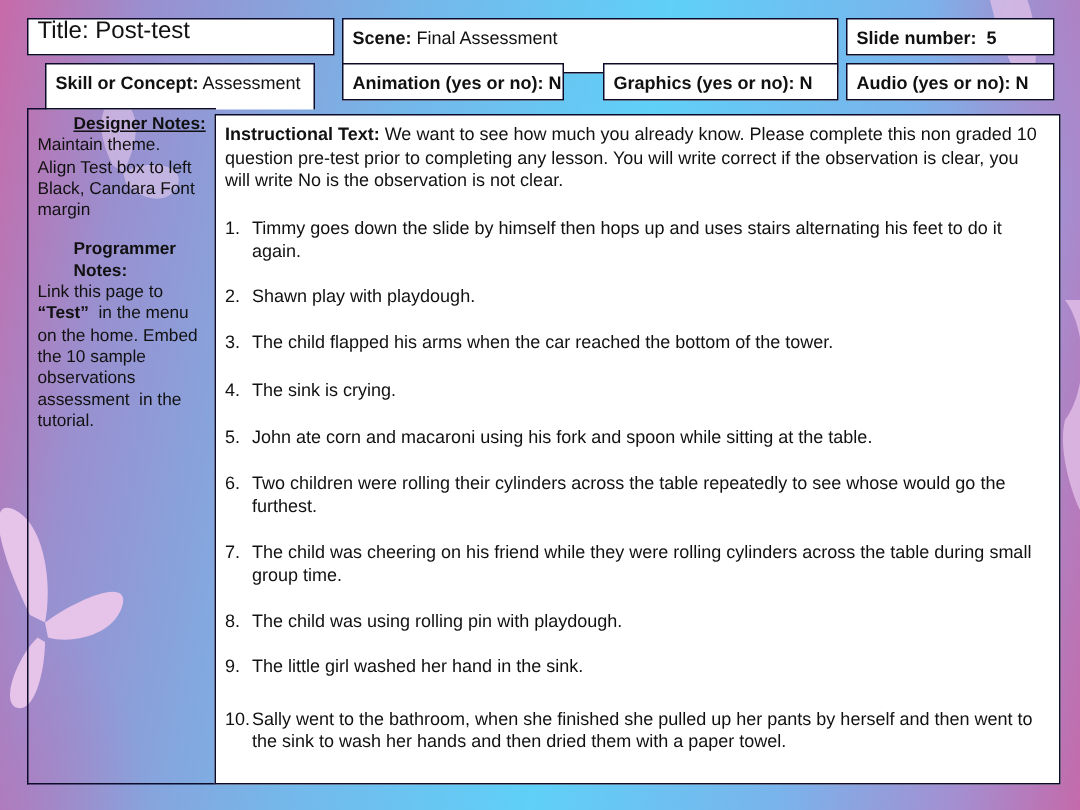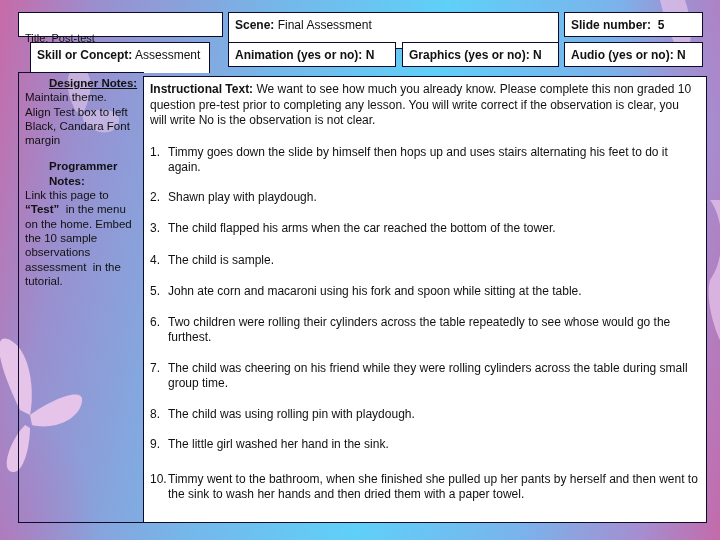--- a/index.html
+++ b/index.html
@@ -15,25 +15,25 @@
       radial-gradient(ellipse 140px 200px at 0px 540px, rgba(200,100,170,0.45), rgba(200,100,170,0) 70%),
       radial-gradient(ellipse 140px 200px at 720px 0px, rgba(200,100,170,0.35), rgba(200,100,170,0) 70%);
   }
   .butterfly { position: absolute; pointer-events: none; }
   .box {
     position: absolute; background: #fff; border: 1px solid #0c0c2a;
     box-sizing: border-box; color: #111; white-space: nowrap;
   }
   .hdr { font-size: 12px; padding: 5px 6px; line-height: 14px; }
   .hdr b { font-weight: bold; }
-  #title-box { left: 18px; top: 12px; width: 205px; height: 25px; font-size: 11px; padding-top: 18px; }
+  #title-box { left: 18px; top: 12px; width: 205px; height: 25px; font-size: 16px; padding-top: 1px; }
   #scene-box { left: 228px; top: 12px; width: 331px; height: 37px; }
   #slide-box { left: 564px; top: 12px; width: 139px; height: 25px; }
   #skill-box { left: 30px; top: 42px; width: 180px; height: 31px; border-bottom: none; }
-  #anim-box { left: 228px; top: 42px; width: 168px; height: 25px; }
+  #anim-box { left: 228px; top: 42px; width: 148px; height: 25px; }
   #graph-box { left: 402px; top: 42px; width: 157px; height: 25px; }
   #audio-box { left: 564px; top: 42px; width: 139px; height: 25px; }
   #notes-col {
     position: absolute; left: 18px; top: 72px; width: 126px; height: 451px;
     border: 1px solid #0c0c2a; border-right: none; box-sizing: border-box;
     color: #111; font-size: 11.5px; line-height: 14.3px; padding: 3px 0 0 6px;
   }
   .note-head { font-weight: bold; margin-left: 24px; }
   .note-head.u { text-decoration: underline; }
   .spacer { height: 12px; }
@@ -118,21 +118,21 @@
 
 <div id="instr-box">
   <div class="intro">
     <b>Instructional Text:</b>
     <span>We want to see how much you already know. Please complete this non graded 10 question pre-test prior to completing any lesson.  You will write correct if the observation is clear, you will write No is the observation is not clear.</span>
   </div>
   <ol class="items">
     <li style="margin-top:16px;"><span class="num">1.</span><span>Timmy goes down the slide by himself then hops up and uses stairs alternating his feet to do it again.</span></li>
     <li style="margin-top:14px;"><span class="num">2.</span><span>Shawn play with playdough.</span></li>
     <li style="margin-top:16px;"><span class="num">3.</span><span>The child flapped his arms when the car reached the bottom of the tower.</span></li>
-    <li style="margin-top:16px;"><span class="num">4.</span><span>The child is sample.</span></li>
+    <li style="margin-top:16px;"><span class="num">4.</span><span>The sink is crying.</span></li>
     <li style="margin-top:16px;"><span class="num">5.</span><span>John ate corn and macaroni using his fork and spoon while sitting at the table.</span></li>
     <li style="margin-top:15px;"><span class="num">6.</span><span>Two children were rolling their cylinders across the table repeatedly to see whose would go the furthest.</span></li>
     <li style="margin-top:15px;"><span class="num">7.</span><span>The child was cheering on his friend while they were rolling cylinders across the table during small group time.</span></li>
     <li style="margin-top:15px;"><span class="num">8.</span><span>The child was using rolling pin with playdough.</span></li>
     <li style="margin-top:15px;"><span class="num">9.</span><span>The little girl washed her hand in the sink.</span></li>
-    <li style="margin-top:19px;"><span class="num">10.</span><span>Timmy went to the bathroom, when she finished she pulled up her pants by herself and then went to the sink to wash her hands and then dried them with a paper towel.</span></li>
+    <li style="margin-top:19px;"><span class="num">10.</span><span>Sally went to the bathroom, when she finished she pulled up her pants by herself and then went to the sink to wash her hands and then dried them with a paper towel.</span></li>
   </ol>
 </div>
 
 </body></html>

